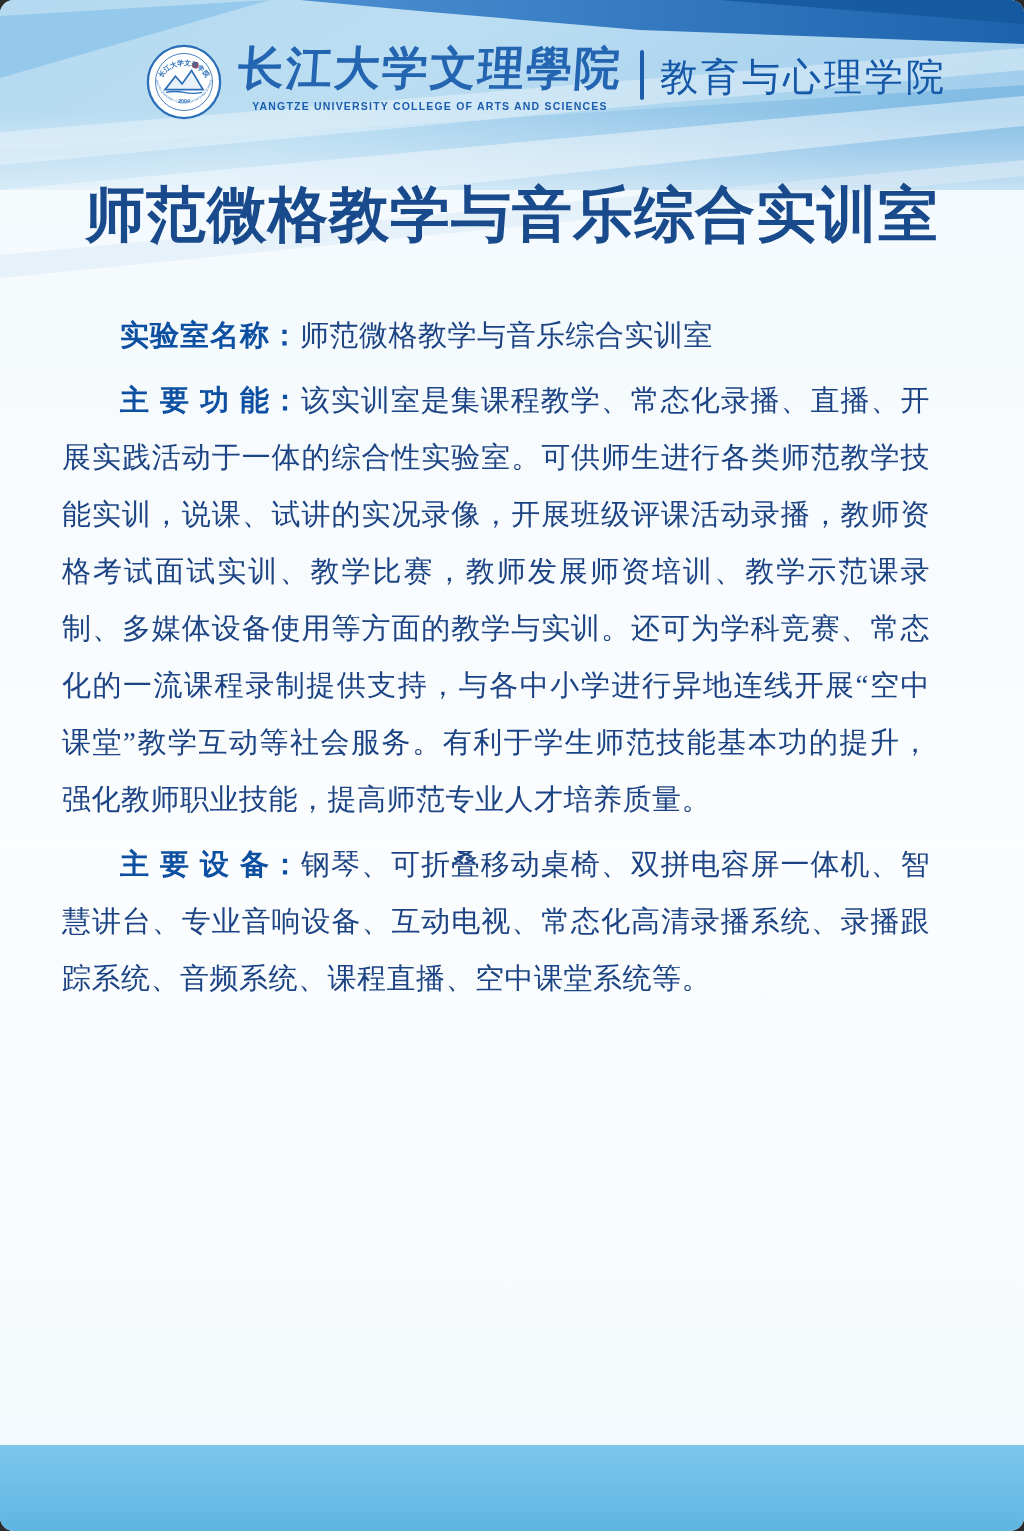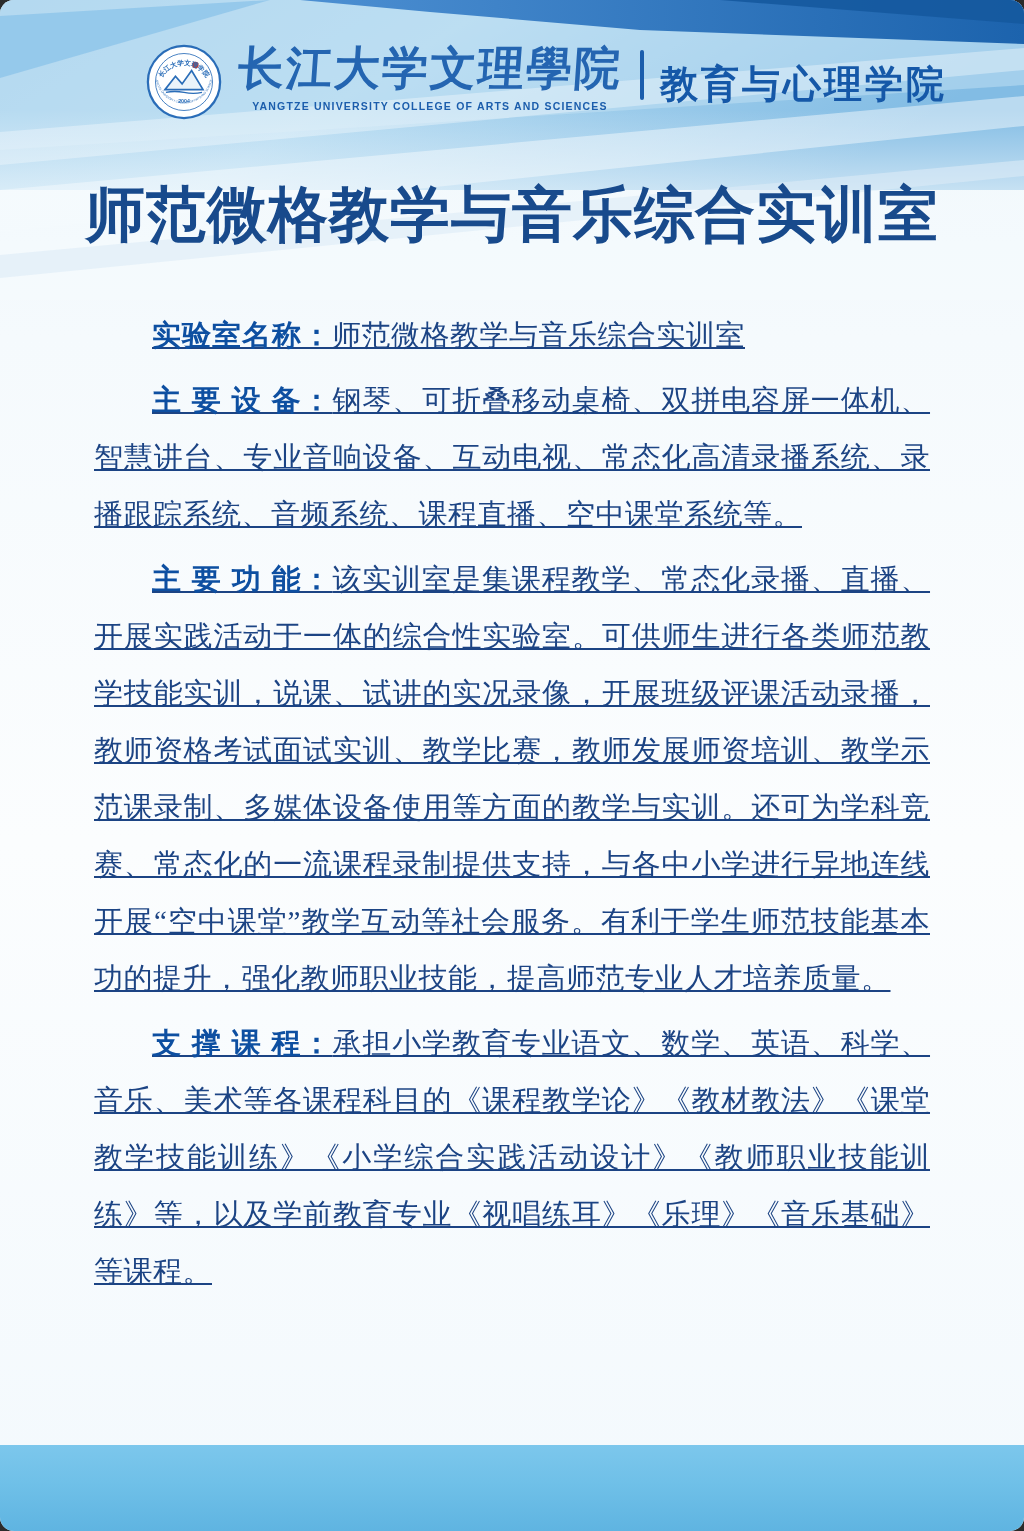--- a/index.html
+++ b/index.html
@@ -23,37 +23,36 @@
     font-weight:bold;font-size:46px;line-height:1.1;
     color:#2465b1;transform:skewX(-4deg);letter-spacing:2px;white-space:nowrap;
   }
   .uni-en{
     font-family:"Liberation Sans","DejaVu Sans",sans-serif;
     font-weight:bold;font-size:10.5px;letter-spacing:1.2px;color:#1b5dac;margin-top:5px;white-space:nowrap;
   }
   .hdr-divider{width:4px;height:50px;background:#1b5dac;margin:6px 16px 0 18px;border-radius:2px;}
   .dept{
     font-family:"Liberation Sans","DejaVu Sans",sans-serif;
-    font-weight:700;font-size:38px;color:#1558a8;letter-spacing:3px;margin-top:15px;white-space:nowrap;
+    font-weight:400;font-size:38px;color:#1558a8;letter-spacing:3px;margin-top:8px;white-space:nowrap;
   }
   
   .title{
     position:relative;z-index:1;
     margin:8px 40px 0 40px;
     text-align:center;
     font-family:"Liberation Serif","DejaVu Serif",serif;
     font-weight:900;font-size:60px;line-height:1.25;
     color:#184a8c;letter-spacing:1px;white-space:nowrap;
   }
   
   .content{
     position:relative;z-index:1;
-    margin:54px 94px 0 94px;
+    margin:54px 94px 0 62px;
     color:#1c4484;
-    text-decoration:underline;
   }
   .section{
     margin:0;
     text-indent:2em;
     text-align:justify;
     font-size:29px;line-height:57px;letter-spacing:0.5px;
   }
   .section + .section{margin-top:8px;}
   .sec-label{
     font-family:"Liberation Sans","DejaVu Sans",sans-serif;
@@ -130,21 +129,20 @@
       <div class="dept">教育与心理学院</div>
     </div>
   </div>
 
   <h1 class="title">师范微格教学与音乐综合实训室</h1>
 
   <div class="content">
     <p class="section"><span class="sec-label">实验室名称：</span><span class="sec-text">师范微格教学与音乐综合实训室</span></p>
 
 
+    <p class="section"><span class="sec-label">主 要 功 能：</span><span class="sec-text">该实训室是集课程教学、常态化录播、直播、开展实践活动于一体的综合性实验室。可供师生进行各类师范教学技能实训，说课、试讲的实况录像，开展班级评课活动录播，教师资格考试面试实训、教学比赛，教师发展师资培训、教学示范课录制、多媒体设备使用等方面的教学与实训。还可为学科竞赛、常态化的一流课程录制提供支持，与各中小学进行异地连线开展“空中课堂”教学互动等社会服务。有利于学生师范技能基本功的提升，强化教师职业技能，提高师范专业人才培养质量。</span></p>
+
     <p class="section"><span class="sec-label">主 要 设 备：</span><span class="sec-text">钢琴、可折叠移动桌椅、双拼电容屏一体机、智慧讲台、专业音响设备、互动电视、常态化高清录播系统、录播跟踪系统、音频系统、课程直播、空中课堂系统等。</span></p>
 
-    <p class="section"><span class="sec-label">主 要 功 能：</span><span class="sec-text">该实训室是集课程教学、常态化录播、直播、开展实践活动于一体的综合性实验室。可供师生进行各类师范教学技能实训，说课、试讲的实况录像，开展班级评课活动录播，教师资格考试面试实训、教学比赛，教师发展师资培训、教学示范课录制、多媒体设备使用等方面的教学与实训。还可为学科竞赛、常态化的一流课程录制提供支持，与各中小学进行异地连线开展“空中课堂”教学互动等社会服务。有利于学生师范技能基本功的提升，强化教师职业技能，提高师范专业人才培养质量。</span></p>
-
-    <p class="section"><span class="sec-label">支 撑 课 程：</span><span class="sec-text">承担小学教育专业语文、数学、英语、科学、音乐、美术等各课程科目的《课程教学论》《教材教法》《课堂教学技能训练》《小学综合实践活动设计》《教师职业技能训练》等，以及学前教育专业《视唱练耳》《乐理》《音乐基础》等课程。</span></p>
   </div>
 
   <div class="footer-band"></div>
 </div>
 
 </body></html>

